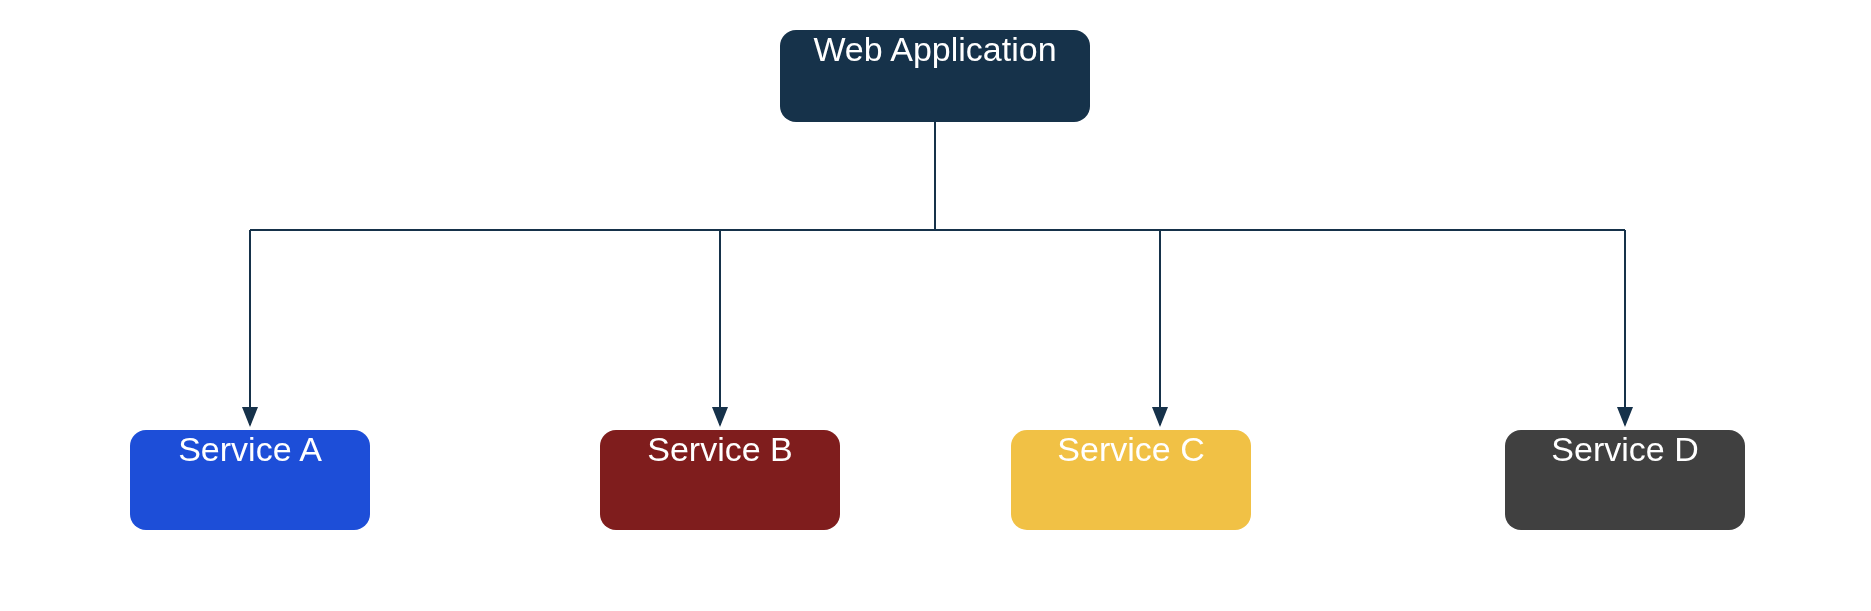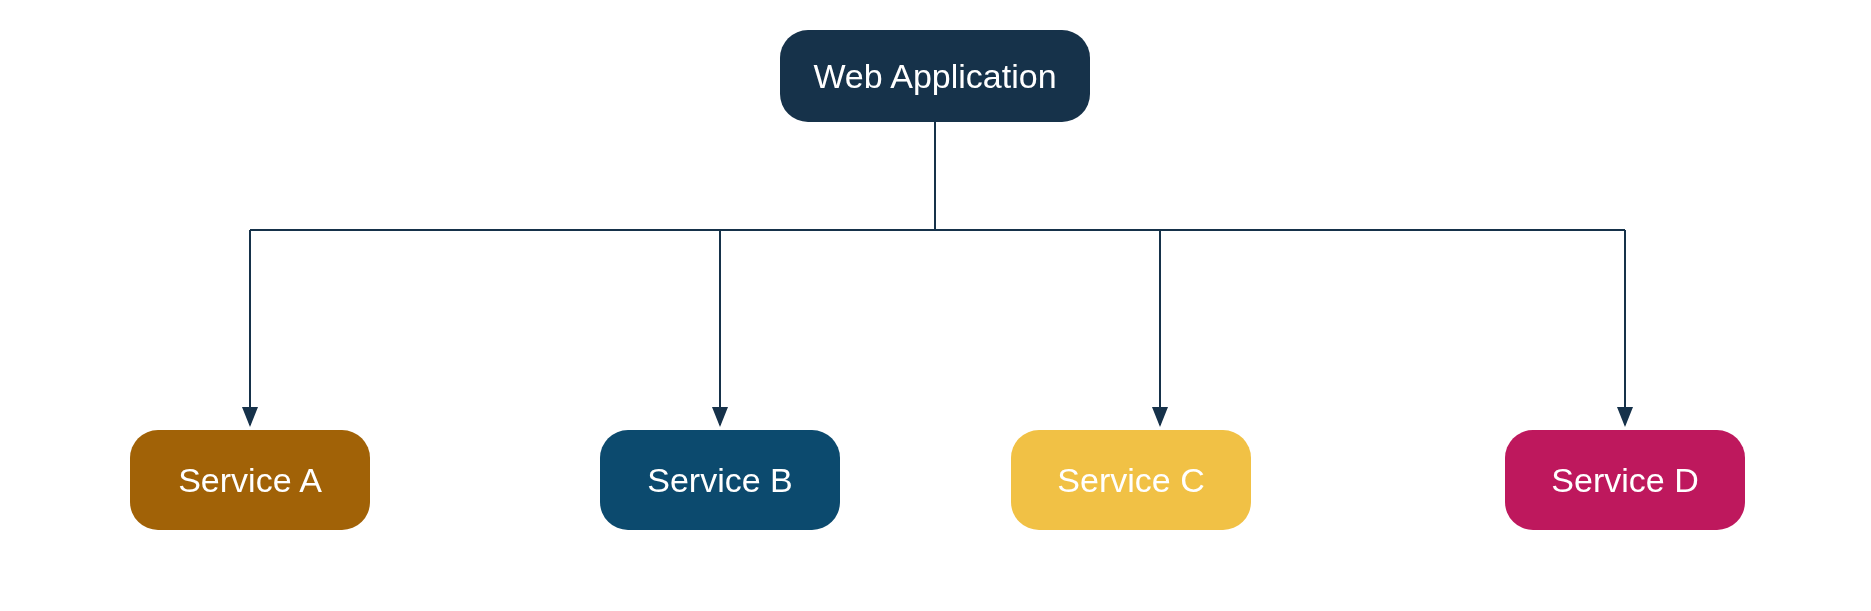--- a/index.html
+++ b/index.html
@@ -10,42 +10,41 @@
     body {
       width: 1871px;
       height: 611px;
       font-family: -apple-system, BlinkMacSystemFont, "Segoe UI", Helvetica, Arial, sans-serif;
       background: #ffffff;
       position: relative;
     }
     .node {
       position: absolute;
       display: flex;
-      align-items: center;
       justify-content: center;
-      border-radius: 28px;
+      border-radius: 16px;
       color: #ffffff;
       font-size: 34px;
       font-weight: 400;
     }
     .root-node {
       background: #16324a;
       width: 310px;
       height: 92px;
       left: 780px;
       top: 30px;
     }
     .service-node {
       width: 240px;
       height: 100px;
     }
-    .svc-a { background: #a16207; left: 130px; top: 430px; }
-    .svc-b { background: #0c4a6e; left: 600px; top: 430px; }
+    .svc-a { background: #1d4ed8; left: 130px; top: 430px; }
+    .svc-b { background: #7f1d1d; left: 600px; top: 430px; }
     .svc-c { background: #f1c145; left: 1011px; top: 430px; }
-    .svc-d { background: #be185d; left: 1505px; top: 430px; }
+    .svc-d { background: #404040; left: 1505px; top: 430px; }
     svg.connectors {
       position: absolute;
       left: 0;
       top: 0;
       width: 1871px;
       height: 611px;
       pointer-events: none;
     }
   </style>
 </head>

